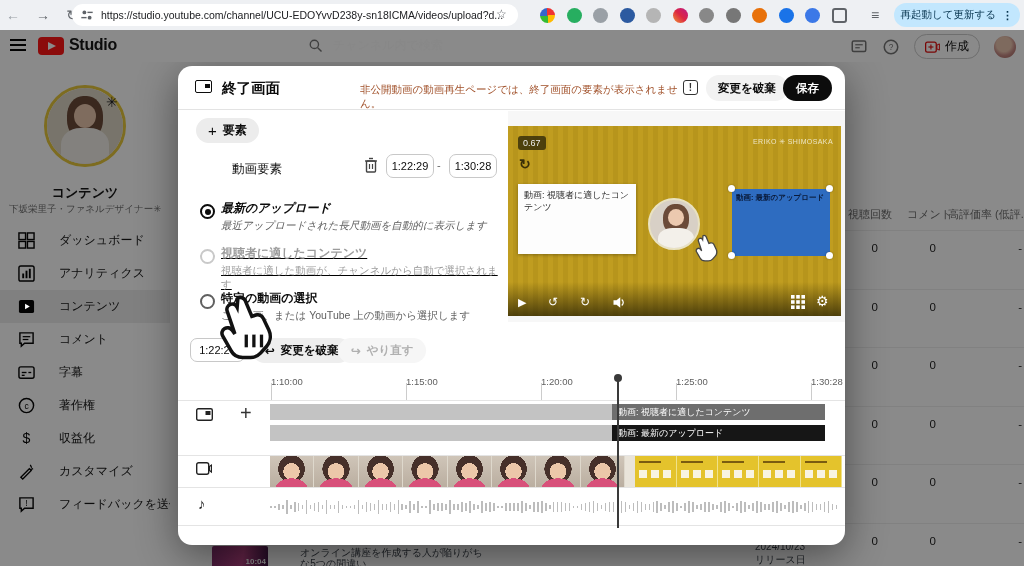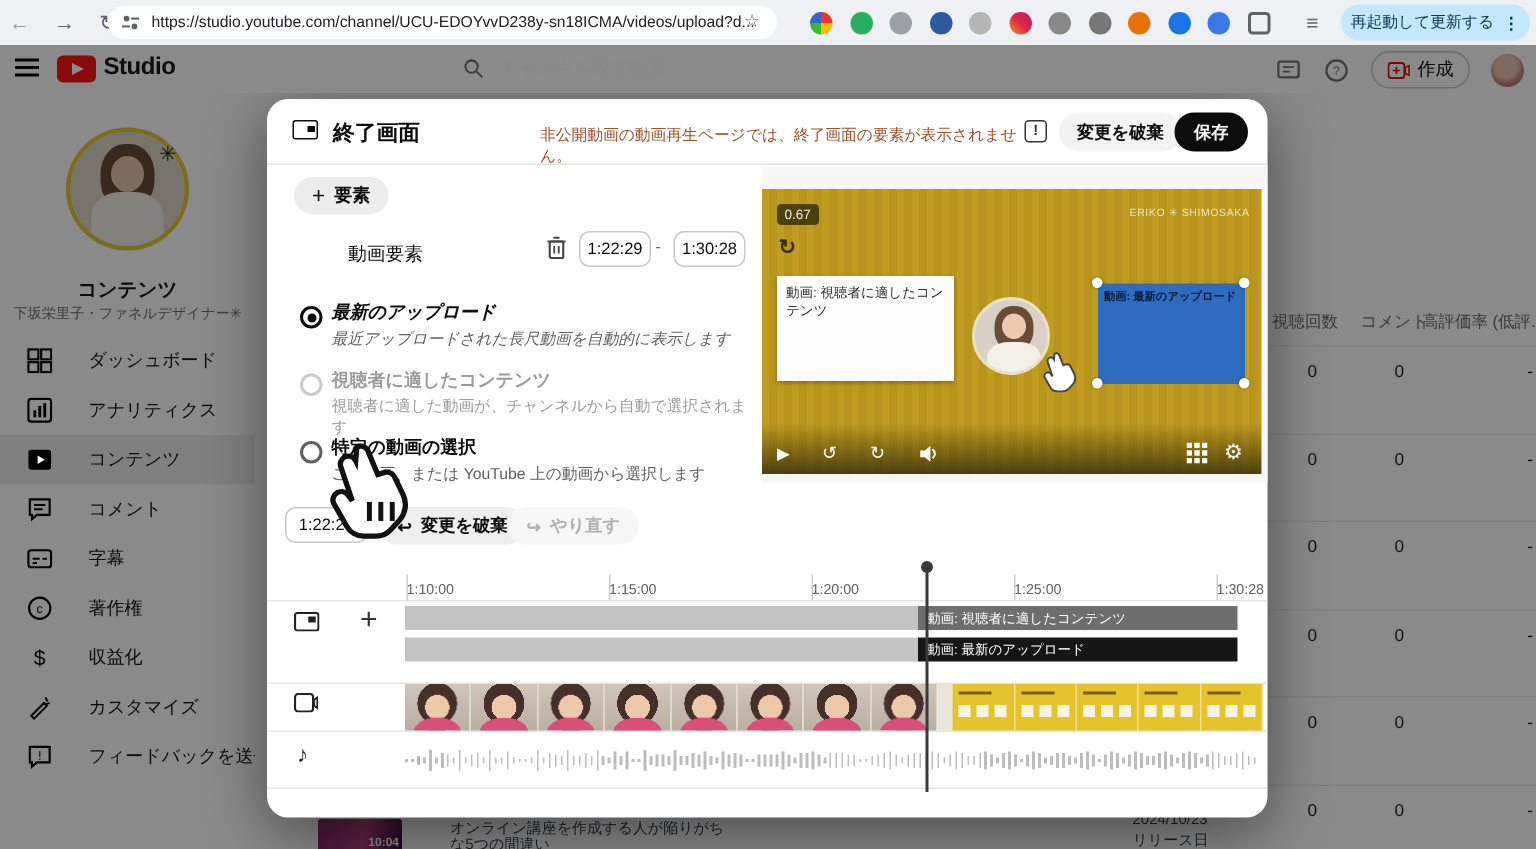--- a/index.html
+++ b/index.html
@@ -126,21 +126,21 @@
 .v-ctl { position:absolute; left:0; bottom:0; width:333px; height:34px; background:linear-gradient(transparent,rgba(40,33,5,.75)); }
 .vc { position:absolute; bottom:7px; color:#fff; font-size:13px; }
 
 
 .tl-time { position:absolute; left:12px; top:272px; width:55px; height:24px; border:1px solid #c8c8c8; border-radius:7px; font-size:11px; color:#0c0c0c; text-align:center; line-height:22px; }
 .undo-btn { position:absolute; left:74px; top:272px; height:25px; background:#eee; border-radius:13px; display:flex; align-items:center; gap:6px; padding:0 13px; font-size:11.5px; font-weight:bold; color:#0c0c0c; }
 .redo-btn { position:absolute; left:160px; top:272px; height:25px; background:#f6f6f6; border-radius:13px; display:flex; align-items:center; gap:6px; padding:0 13px; font-size:11.5px; font-weight:bold; color:#b0b0b0; }
 
 
 .ruler { position:absolute; left:0; top:302px; width:667px; height:32px; }
-.ruler .rl { position:absolute; top:20px; font-size:9.5px; color:#606060;text-align:center; }
+.ruler .rl { position:absolute; top:8px; font-size:9.5px; color:#606060;text-align:center; }
 .ruler .rt { position:absolute; top:15px; width:1px; height:17px; background:#ccc; }
 .tracks { position:absolute; left:0; top:334px; width:667px; height:128px; }
 .trk-line { position:absolute; left:0; width:667px; height:1px; background:#e4e4e4; }
 .gut-ic { position:absolute; color:#222; }
 .bar { position:absolute; height:16px; }
 .bar .lead { position:absolute; left:0; top:0; height:16px; background:#c3c3c3; }
 .bar .tail { position:absolute; top:0; height:16px; color:#fff; font-size:9px; line-height:16px; padding-left:6px; white-space:nowrap; overflow:hidden; }
 .thumbs { position:absolute; left:92px; top:56px; height:31px; display:flex; }
 .th-p { width:44.4px; height:31px; flex:none;
   background:
@@ -409,21 +409,21 @@
       <div class="time-box tb1">1:22:29</div>
       <div class="time-dash">-</div>
       <div class="time-box tb2">1:30:28</div>
 
       <div id="opts">
           <div class="opt selected" style="top: 134px; font-style: italic;">
             <div class="radio"></div>
             <div class="ot">最新のアップロード</div>
             <div class="od">最近アップロードされた長尺動画を自動的に表示します</div>
           </div>
-          <div class="opt disabled" style="top: 179px;">
+          <div class="opt disabled" style="top: 179px; text-decoration: underline;">
             <div class="radio"></div>
             <div class="ot">視聴者に適したコンテンツ</div>
             <div class="od">視聴者に適した動画が、チャンネルから自動で選択されます</div>
           </div>
           <div class="opt " style="top: 224px;">
             <div class="radio"></div>
             <div class="ot">特定の動画の選択</div>
             <div class="od">この動画、または YouTube 上の動画から選択します</div>
           </div>
         </div>

